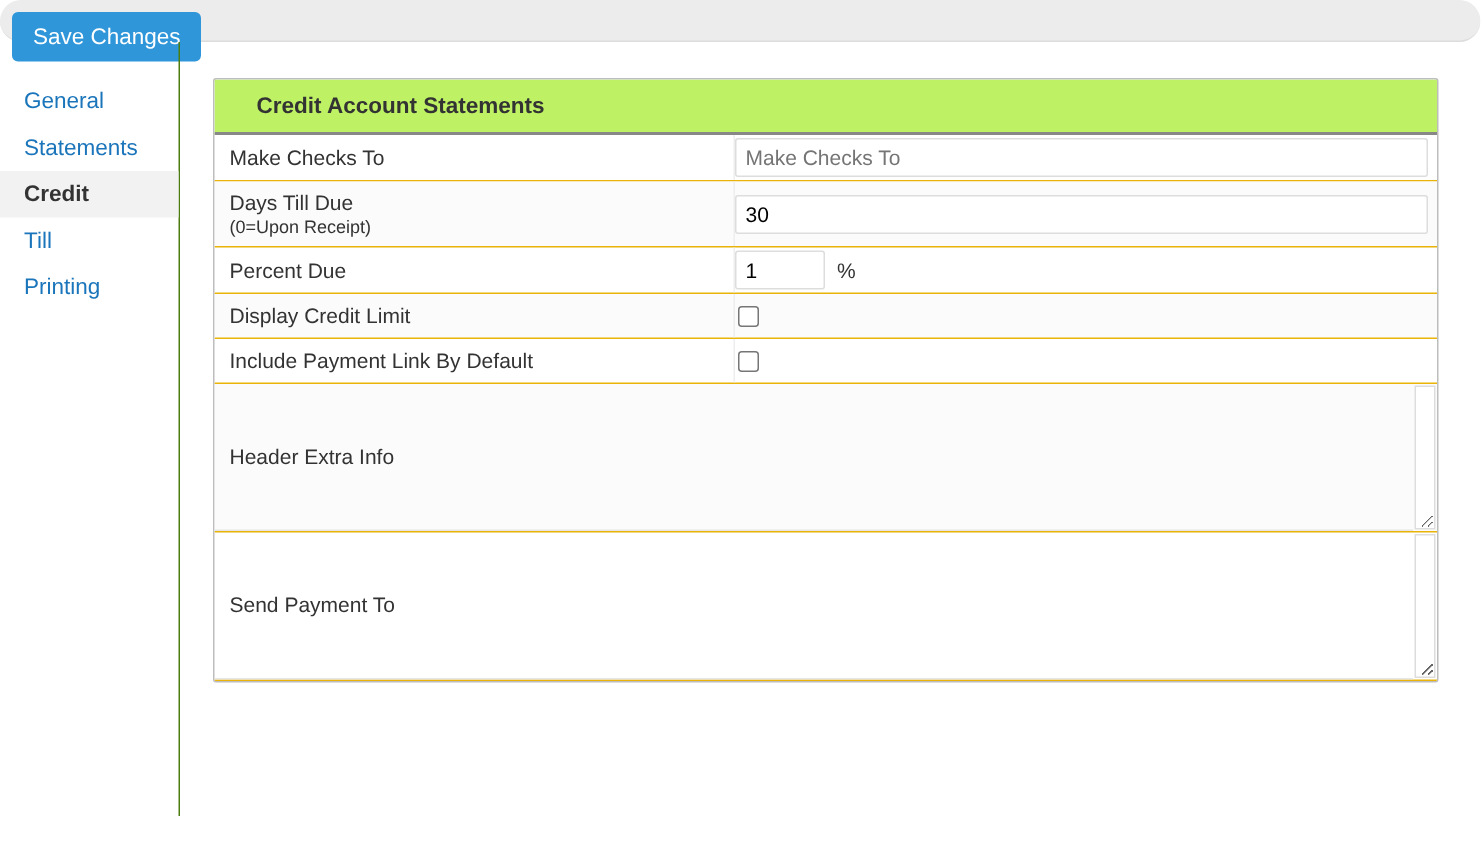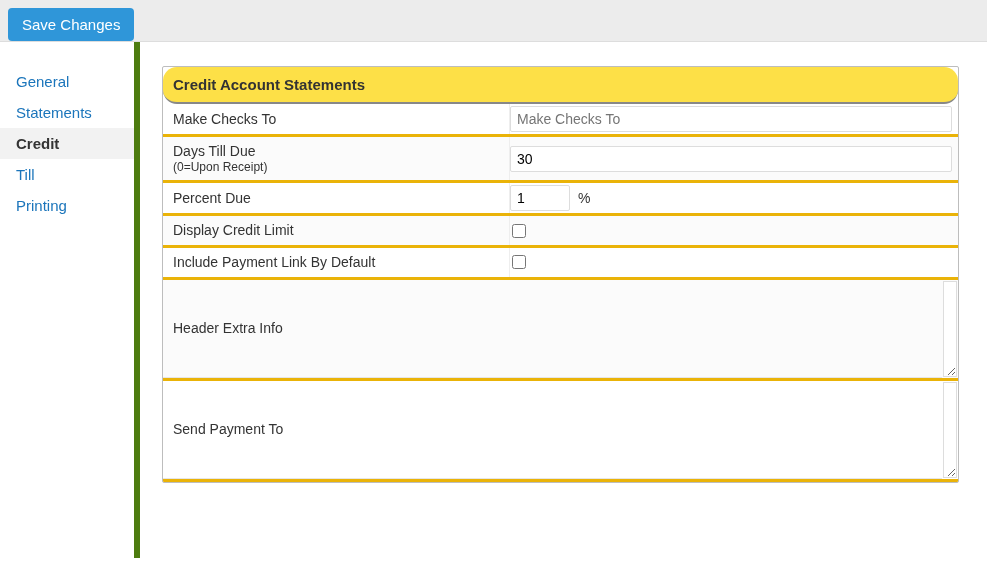--- a/index.html
+++ b/index.html
@@ -9,38 +9,39 @@
       color: #333;
       background: #fff;
       width: 987px;
       height: 562px;
       overflow: hidden;
     }
     .toolbar {
       background: #ececec;
       border-bottom: 1px solid #ddd;
       padding: 8px 8px 8px 8px;
-      height: 42px;
+      height: 28px;
+      border-radius: 19px;
     }
     .btn-primary {
       background: #2f96d9;
       color: #fff;
       border: none;
       border-radius: 4px;
       padding: 8px 14px;
       font-size: 15px;
       cursor: pointer;
     }
     .layout {
       display: flex;
       height: calc(100% - 46px);
     }
     .sidebar {
-      width: 140px;
-      border-right: 6px solid #4d7c0f;
+      width: 120px;
+      border-right: 1px solid #4d7c0f;
       padding-top: 24px;
     }
     .sidebar-item {
       padding: 7px 16px;
       color: #1b75bb;
       cursor: pointer;
       font-size: 15px;
     }
     .sidebar-item.active {
       background: #f2f2f2;
@@ -51,31 +52,30 @@
       flex: 1;
       padding: 24px 28px 24px 22px;
       overflow-y: auto;
     }
     .panel {
       border: 1px solid #bdbdbd;
       border-radius: 2px;
       overflow: hidden;
     }
     .panel-header {
-      background: #fde047;
-      padding: 9px 10px;
+      background: #bef264;
+      padding: 9px 28px;
       font-weight: 700;
       border-bottom: 2px solid #888;
       font-size: 15px;
-      border-radius: 14px;
     }
     .form-row {
       display: flex;
       align-items: stretch;
-      border-bottom: 3px solid #eab308;
+      border-bottom: 1px solid #eab308;
       min-height: 30px;
     }
     .form-row:nth-child(odd) { background: #fbfbfb; }
     .form-label {
       width: 346px;
       padding: 6px 10px;
       font-size: 14px;
       display: flex;
       flex-direction: column;
       justify-content: center;

